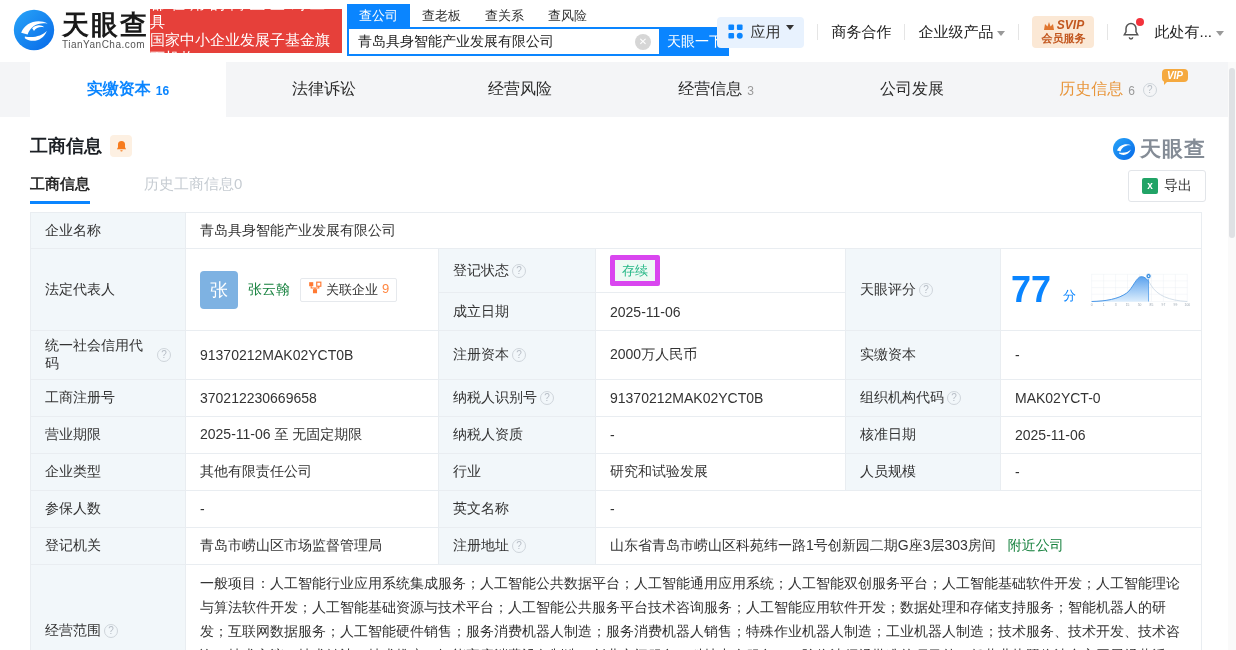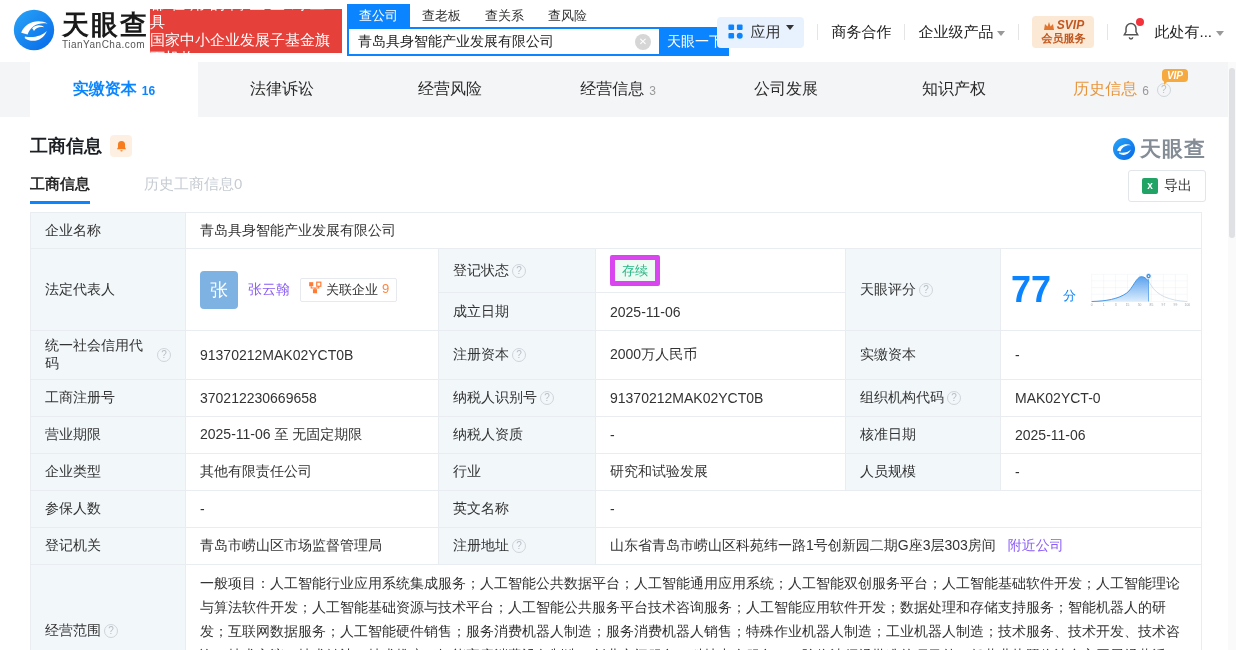--- a/index.html
+++ b/index.html
@@ -65,21 +65,21 @@
   .export-btn { position:absolute; right:0; top:-4px; display:flex; align-items:center; gap:6px; border:1px solid #e2e5e9;
     border-radius:3px; background:#fff; padding:6px 13px; font-size:14px; color:#333; cursor:pointer; }
   .xls-ic { width:16px; height:16px; background:#21a366; border-radius:2px; color:#fff; font-size:10px; font-weight:bold;
     text-align:center; line-height:16px; }
 
   
   table.info { width:1171px; margin-top:8px; border-collapse:collapse; table-layout:fixed; font-size:14px; }
   table.info td { border:1px solid #e9edf1; padding:6px 14px; vertical-align:middle; color:#333; }
   td.lbl { background:#f2f7fa; }
   td.lbl .lblin { display:flex; align-items:center; }
-  .link { color:#8b5cf6; cursor:pointer; text-decoration:none; }
+  .link { color:#15803d; cursor:pointer; text-decoration:none; }
   .rep-cell { display:flex; align-items:center; gap:10px; }
   .avatar { width:38px; height:38px; border-radius:4px; background:#7eb2e2; color:#fff; font-size:18px;
     display:flex; align-items:center; justify-content:center; cursor:pointer; flex:none; }
   .rel-badge { display:flex; gap:4px; border:1px solid #e6e9ed; border-radius:2px; padding:2px 7px;
     font-size:13px; color:#333; cursor:pointer; background:#fff; }
   .rel-badge .cnt { color:#ff8640; }
   .status-tag { display:inline-block; color:#28b887; border:5px solid #d946ef; background:#eefaf4; border-radius:2px;
     padding:1px 7px; font-size:13px; line-height:19px; }
   .score-cell { display:flex; align-items:center; gap:12px; padding:2px 0; }
   .score-num { font-size:36px; font-weight:bold; color:#0a85ff; line-height:36px; }
@@ -188,23 +188,20 @@
   </div>
   <div class="tab">
     <span>经营风险</span>
   </div>
   <div class="tab">
     <span>经营信息</span>
     <span class="tab-count">3</span>
   </div>
   <div class="tab">
     <span>公司发展</span>
-  </div>
-  <div class="tab">
-    <span>知识产权</span>
   </div>
   <div class="tab">
     <span class="orange">历史信息</span>
     <span class="tab-count">6</span>
     <span class="qmark">?</span>
     <span class="vip-badge">VIP</span>
   </div>
 </div>
 
 <div class="main">

